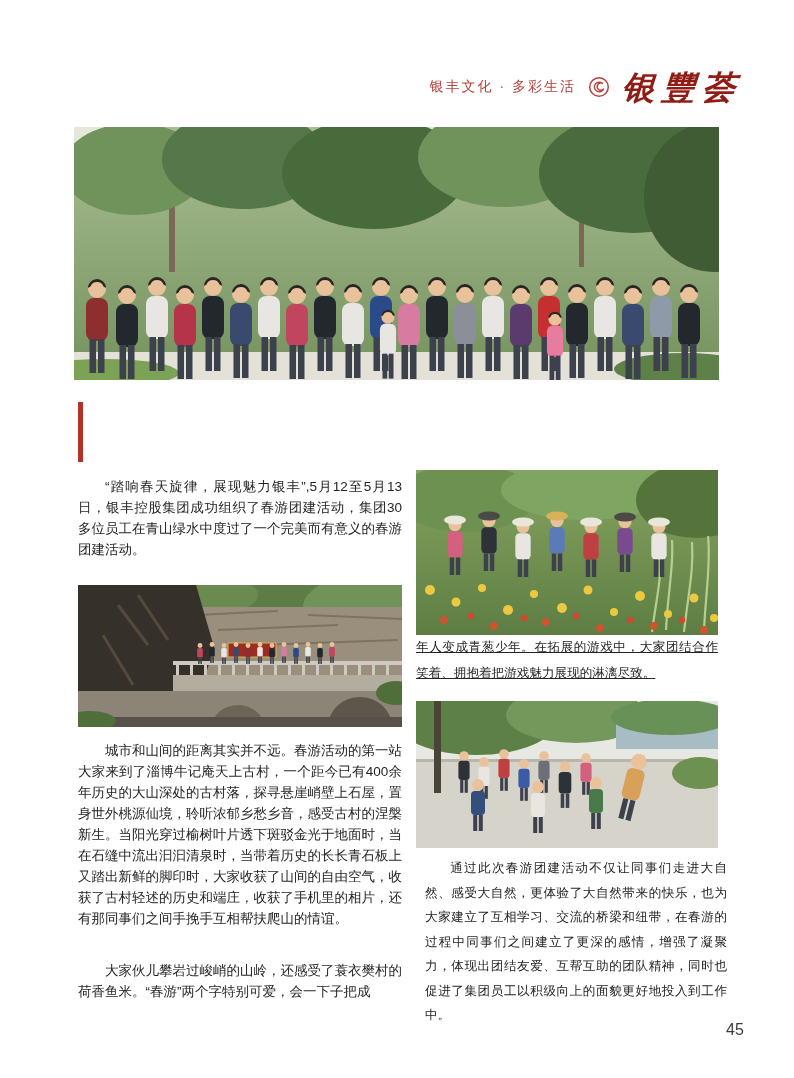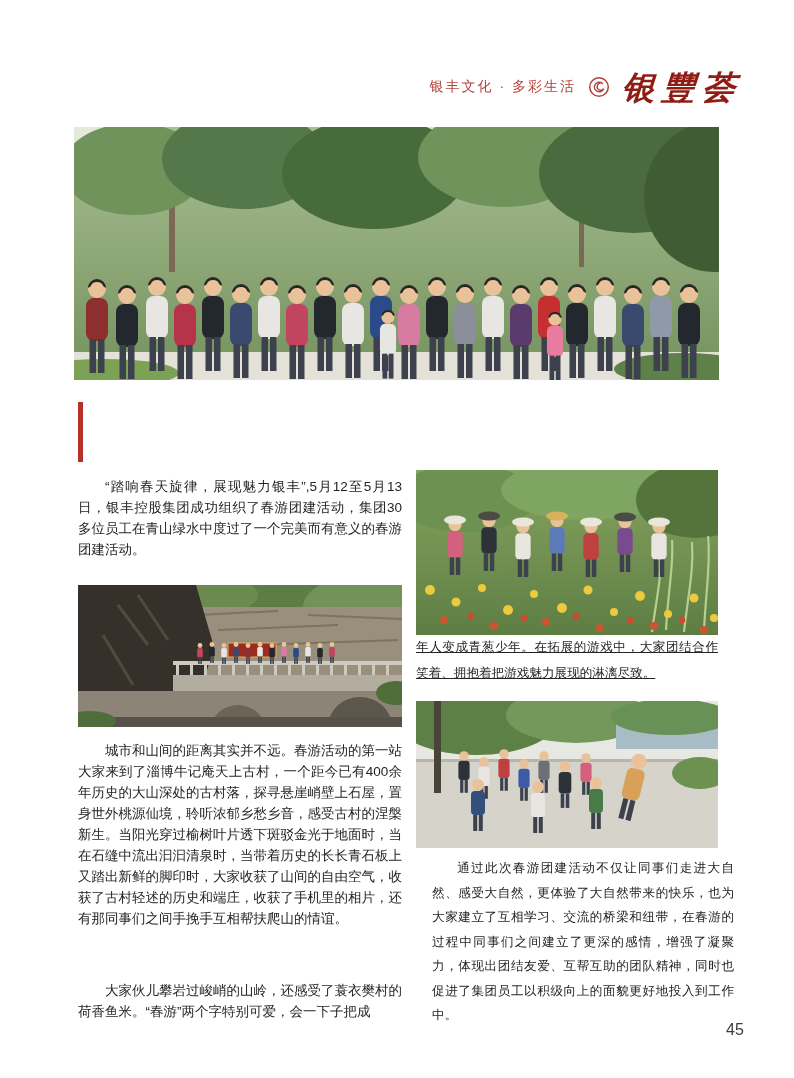--- a/index.html
+++ b/index.html
@@ -29,23 +29,23 @@
   .subtitle{position:absolute;left:18px;top:36px;font-size:17px;font-weight:bold;color:#222;white-space:nowrap;}
   
   .col-left{position:absolute;left:78px;top:476px;width:324px;}
   .col-right{position:absolute;left:416px;top:470px;width:302px;}
   .body-text{margin:0;text-align:justify;color:#242424;}
   .col-left .body-text{font-size:13.5px;line-height:21px;}
   .col-right .body-text{font-size:12.6px;line-height:24.5px;}
   .indent{text-indent:2em;}
   .p1{position:absolute;left:0;top:0;width:324px;}
   .p2{position:absolute;left:0;top:264px;width:324px;}
-  .p3{position:absolute;left:0;top:484px;width:324px;margin-top:20px;}
+  .p3{position:absolute;left:0;top:484px;width:324px;}
   .p4{position:absolute;left:0;top:164px;width:302px;line-height:26px !important;text-decoration:underline;}
-  .p5{position:absolute;left:16px;top:386px;width:302px;}
+  .p5{position:absolute;left:9px;top:386px;width:302px;}
   
   .page-number{
     position:absolute;left:726px;top:1021px;font-family:Liberation Sans, sans-serif;
     font-size:16px;color:#3c3c3c;
   }
 </style>
 </head>
 <body>
 
 <div class="page">

